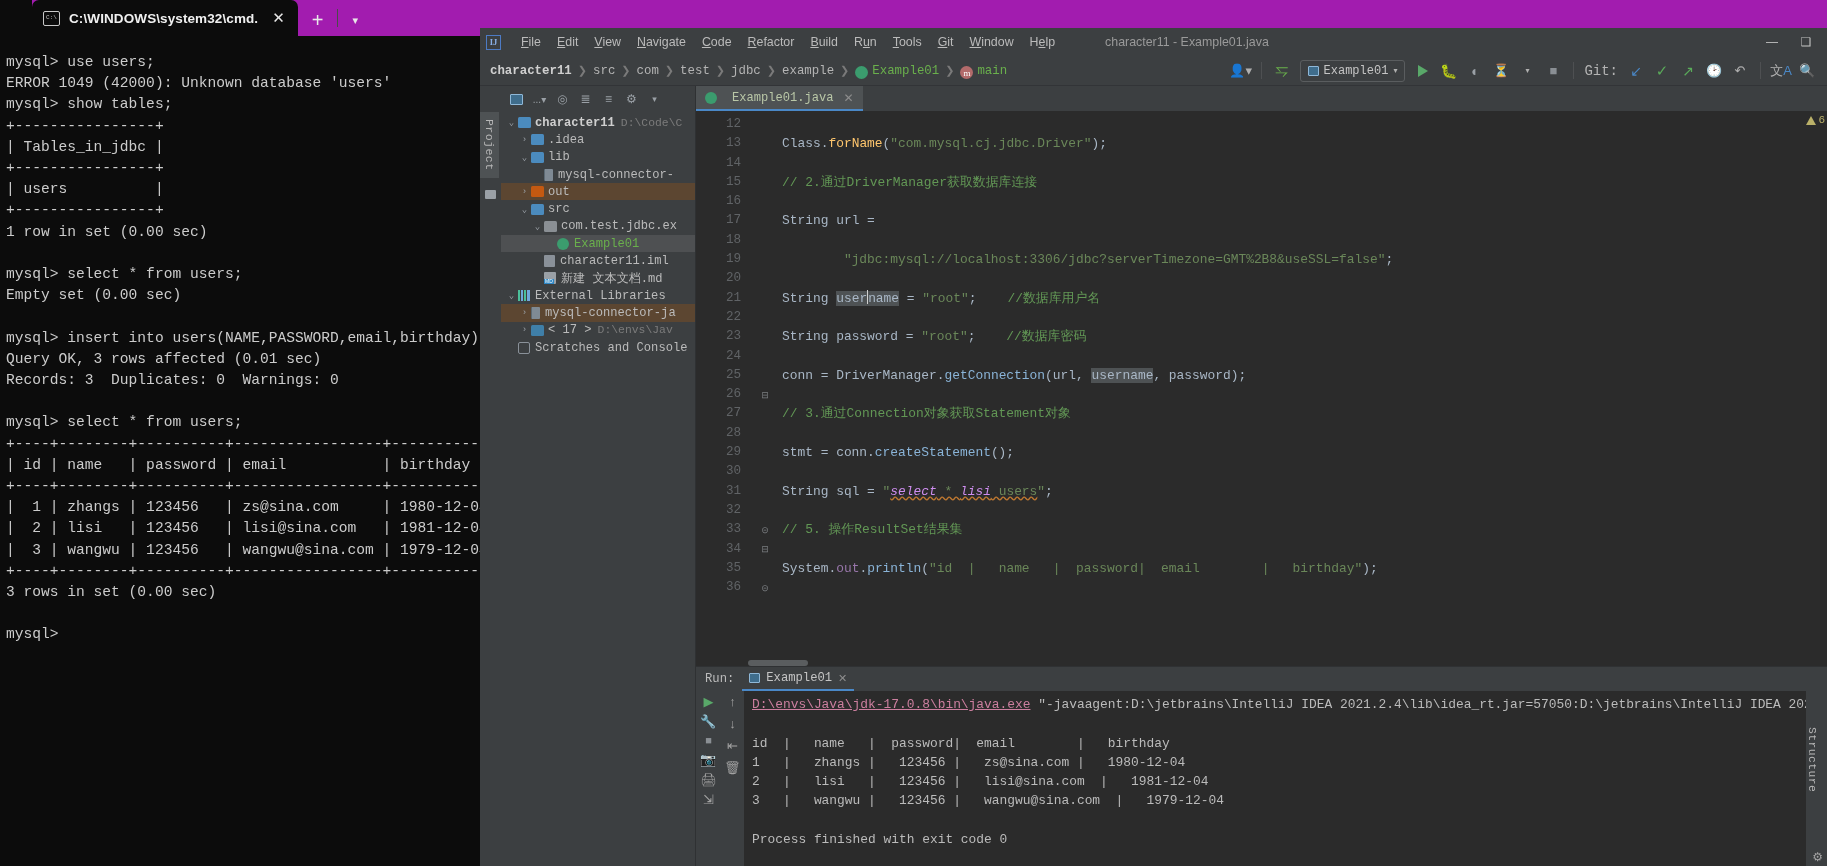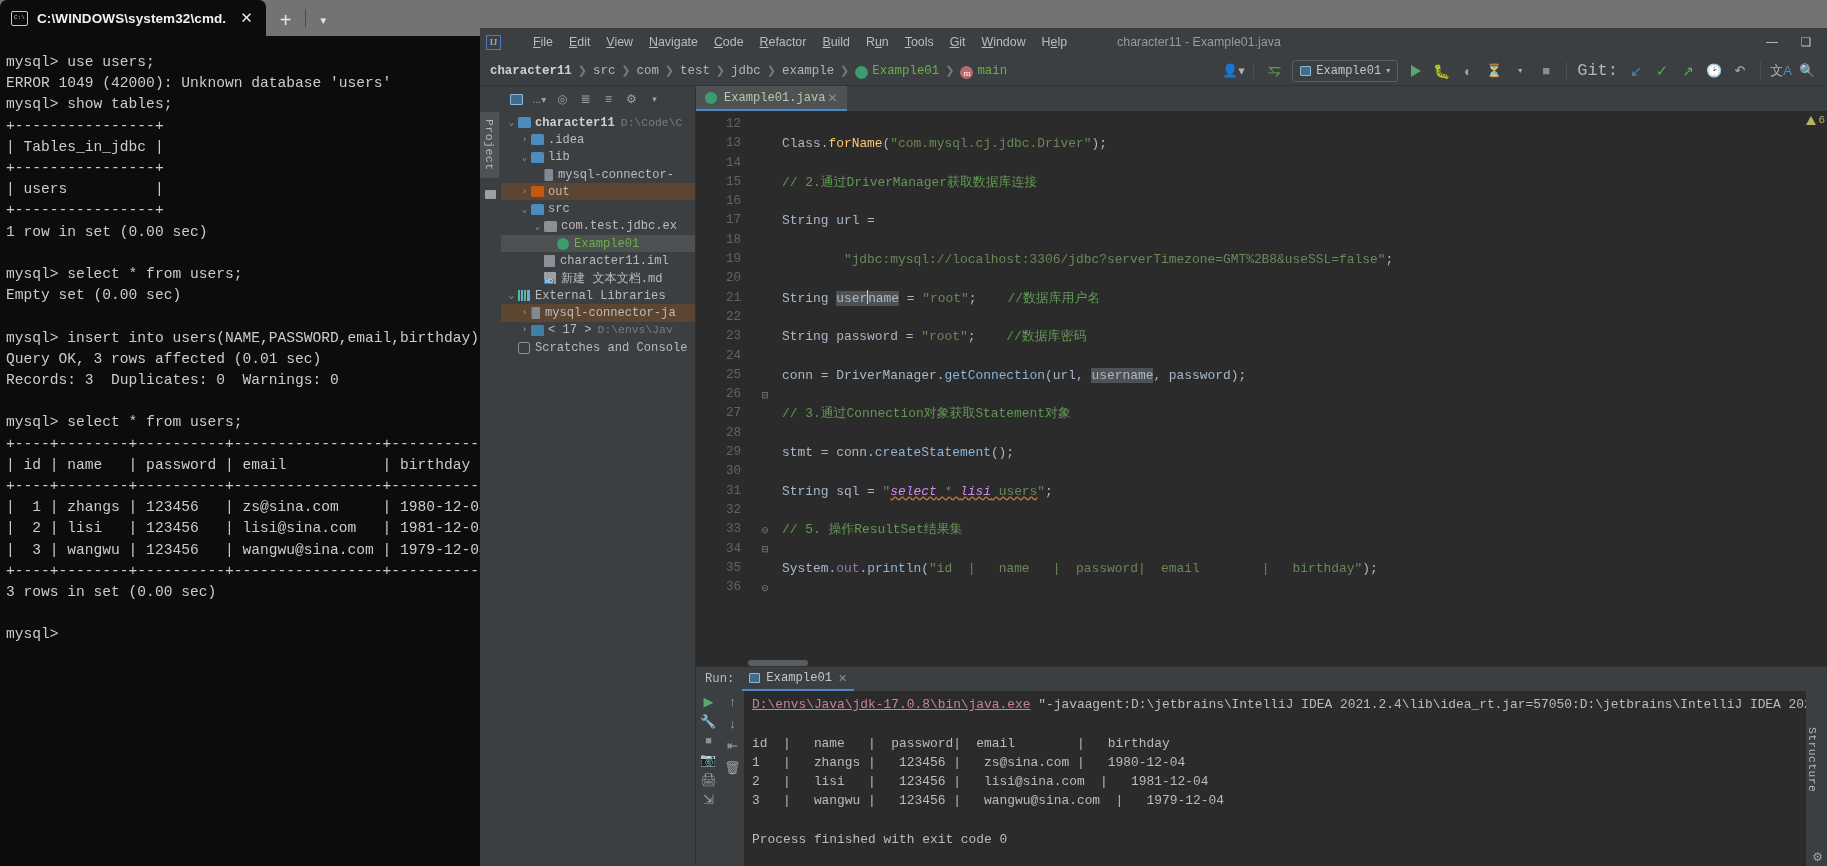--- a/index.html
+++ b/index.html
@@ -4,21 +4,21 @@
 <style>
   * { box-sizing: border-box; margin:0; padding:0; }
   html,body{ width:1827px; height:866px; overflow:hidden; background:#0c0c0c;
     font-family:"Liberation Sans", sans-serif; }
 
   .screen{ position:relative; width:1827px; height:866px; }
 
   
   .terminal{ position:absolute; left:0; top:0; width:1827px; height:866px;
     background:#0c0c0c; }
-  .term-tabbar{ height:36px; background:#737373; display:flex; align-items:flex-end; }
+  .term-tabbar{ height:36px; background:#a21caf; display:flex; align-items:flex-end;margin-left:32px; }
   .term-tab{ height:36px; background:#0c0c0c; display:flex; align-items:center;
     gap:9px; padding:0 8px 0 11px; min-width:205px; border-top-left-radius:7px;
     border-top-right-radius:7px; }
   .term-tab-ico{ width:17px; height:15px; border:1.4px solid #c8c8c8; border-radius:2px;
     font-size:6px; color:#c8c8c8; font-family:"Liberation Mono",monospace;
     display:flex; align-items:center; justify-content:center; line-height:1; }
   .term-tab-title{ color:#f0f0f0; font-size:13.5px; font-weight:bold;
     white-space:nowrap; letter-spacing:.1px; }
   .term-tab-x{ color:#e8e8e8; font-size:15px; margin-left:auto; padding:0 5px;
     font-family:"Liberation Sans",sans-serif; }
@@ -33,21 +33,21 @@
   
   .idea{ position:absolute; left:480px; top:28px; width:1347px; height:838px;
     background:#3c3f41; font-family:"Liberation Sans", sans-serif;
     display:flex; flex-direction:column; }
 
   
   .idea-menu{ height:28px; background:#3c3f41; display:flex; align-items:center;
     padding-left:6px; position:relative; }
   .idea-logo{ width:15px; height:15px; border:1.3px solid #4d7bc4; color:#8ab0e8;
     font-size:8.5px; font-weight:bold; display:flex; align-items:center;
-    justify-content:center; font-family:"Liberation Serif",serif; margin-right:24px; }
+    justify-content:center; font-family:"Liberation Serif",serif; margin-right:12px; }
   .menu-item{ color:#bbbbbb; font-size:12.4px; padding:0 8px; white-space:nowrap; }
   .menu-item u{ text-decoration:underline; }
   .idea-wtitle{ color:#9a9a9a; font-size:12.4px; margin-left:42px; white-space:nowrap; }
   .win-btns{ position:absolute; right:4px; top:0; height:28px; display:flex;
     align-items:center; }
   .win-btn{ width:34px; height:26px; color:#c0c0c0; font-size:12px;
     display:flex; align-items:center; justify-content:center; }
 
   
   .idea-nav{ height:30px; background:#3c3f41; display:flex; align-items:center;
@@ -69,21 +69,21 @@
     justify-content:center; color:#b0b0b0; font-size:13px; }
   .run-config{ height:22px; border:1px solid #5a5d5f; border-radius:3px;
     display:flex; align-items:center; gap:5px; padding:0 7px; margin:0 4px; }
   .run-config .sq{ width:11px; height:10px; border:1.4px solid #8fb8d8;
     background:#3f6d8c; border-radius:1px; }
   .run-config .lbl{ color:#c5c5c5; font-size:12px; font-family:"Liberation Mono",monospace; }
   .run-config .cv{ color:#b0b0b0; font-size:8px; }
   .tri-run{ width:0;height:0;border-left:10px solid #59a869;
     border-top:6px solid transparent;border-bottom:6px solid transparent; }
   .vbar{ width:1px; height:17px; background:#4e5052; margin:0 6px; }
-  .git-lbl{ color:#b4b4b4; font-size:17px; font-family:"Liberation Mono",monospace;
+  .git-lbl{ color:#b4b4b4; font-size:14px; font-family:"Liberation Mono",monospace;
     margin:0 4px 0 2px; }
 
   
   .idea-main{ flex:1; display:flex; min-height:0; }
   .lstrip{ width:21px; background:#3c3f41; padding-top:26px; }
   .lstrip .vtxt{ writing-mode:vertical-rl; color:#b7b7b7; font-size:11.6px;
     font-family:"Liberation Mono",monospace; background:#4e5254; padding:7px 3px;
     letter-spacing:.4px; }
   .lstrip .folder-ico{ width:11px; height:9px; background:#9aa0a6; border-radius:1px;
     margin:12px auto 0; }
@@ -126,21 +126,21 @@
     border-radius:2px; }
   .tlabel{ color:#bbbbbb; }
   .tlabel.green{ color:#6ab04c; }
   .tlabel.bold{ font-weight:bold; color:#cfcfcf; }
   .tpath{ color:#7b7b7b; margin-left:6px; font-size:11.4px; }
 
   
   .editor{ flex:1; display:flex; flex-direction:column; min-width:0;
     background:#2b2b2b; }
   .etabs{ height:25px; background:#3c3f41; display:flex; align-items:stretch; }
-  .etab{ display:flex; align-items:center; gap:2px; padding:0 9px;
+  .etab{ display:flex; align-items:center; gap:10px; padding:0 9px;
     background:#4e5254; border-bottom:2px solid #4a88c7;text-align:center; }
   .etab .lbl{ color:#b9c7a7; font-size:12.1px; font-family:"Liberation Mono",monospace; }
   .etab .x{ color:#8e8e8e; font-size:12px; }
   .ecode-wrap{ flex:1; position:relative; display:flex; min-height:0;
     background:#2b2b2b; overflow:hidden; }
   .gutter{ width:52px; flex:none; text-align:right; padding-right:7px;
     color:#606366; font-size:12.6px; line-height:19.3px;
     font-family:"Liberation Mono",monospace; padding-top:4px; }
   .foldcol{ width:34px; flex:none; position:relative; padding-top:4px; }
   .fold{ height:19.3px; display:flex; align-items:center; justify-content:center;

